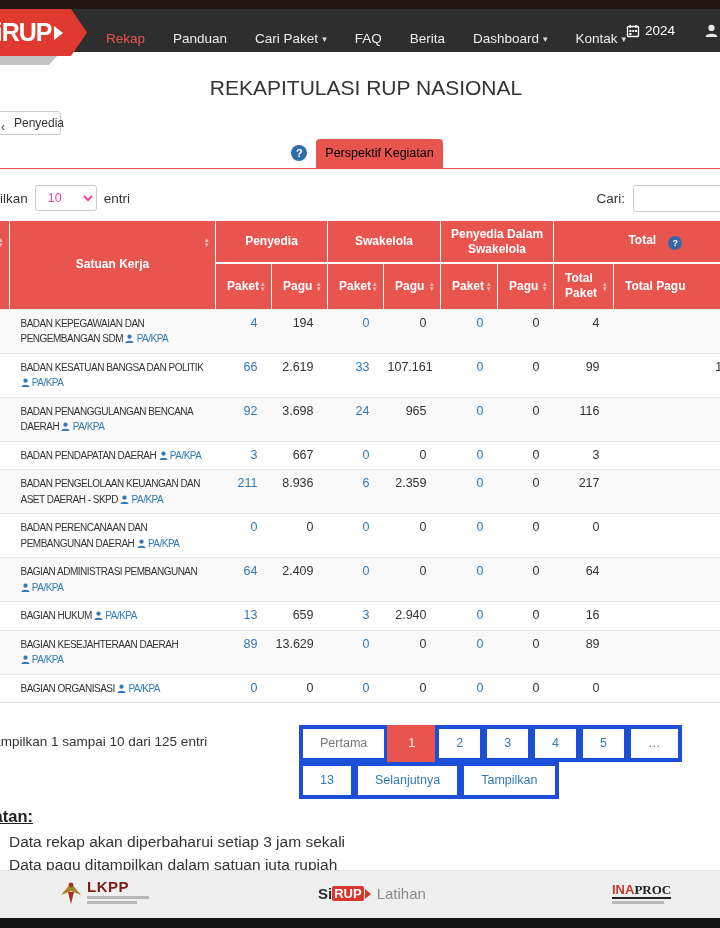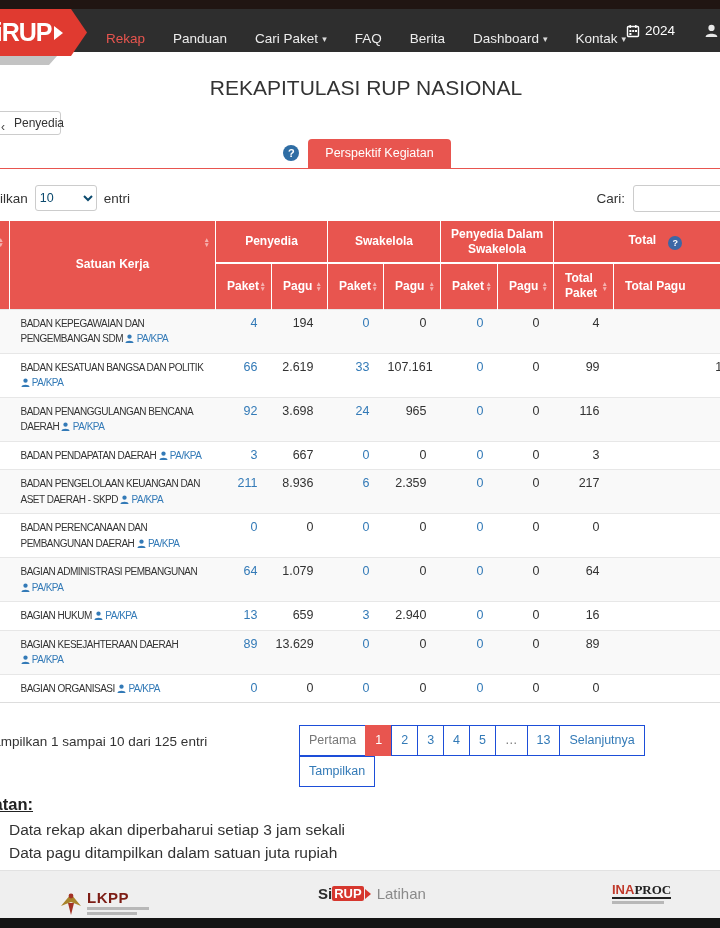--- a/index.html
+++ b/index.html
@@ -31,26 +31,26 @@
   main { padding:0 5px; }
   h1 { margin-top:24px; padding-right:16px; text-align:center; font-size:21px; font-weight:400; color:#333; height:28px; }
   .btn-back { position:relative; display:inline-block; margin-top:7px; margin-left:0; height:24px; width:94px;
               background:#fff; border:1px solid #ccc; border-radius:3px; font-size:12px; color:#333;
               padding-left:46px; text-align:left; cursor:pointer; line-height:22px; }
   .back-ic { position:absolute; left:33px; top:4px; font-size:12px; color:#444; }
   .tab-row { position:relative; margin-top:4px; height:30px; border-bottom:1px solid #e8554f;
              display:flex; justify-content:center; align-items:flex-end; gap:9px; padding-right:14px; }
   .help-ic { width:16px; height:16px; border-radius:50%; background:#2f6da4; color:#fff; font-size:11px;
              font-weight:700; text-align:center; line-height:16px; margin-bottom:7px; }
-  .tab-active { background:#e8554f; color:#ffffff; font-size:12.5px; padding:7px 17px 8px; border-radius:4px 4px 0 0; }
+  .tab-active { background:#e8554f; color:#000000; font-size:12.5px; padding:7px 9px 8px; border-radius:4px 4px 0 0; }
 
   .controls { display:flex; justify-content:space-between; align-items:center; margin-top:15px; height:28px; }
   .show-entries { display:flex; align-items:center; gap:7px; font-size:13.5px; }
   .show-entries select { width:62px; height:26px; border:1px solid #ccc; border-radius:3px; font-size:12.5px;
-                         color:#0c4a6e; padding-left:0; background:#fff; }
+                         color:#ec4899; padding-left:8px; background:#fff; }
   .search-box { display:flex; align-items:center; gap:8px; font-size:13.5px; }
   .search-box input { width:148px; height:27px; border:1px solid #ccc; border-radius:3px; padding:0 6px; font-size:13px; }
 
   
   table { margin-top:9px; width:808px; border-collapse:collapse; table-layout:fixed; border-bottom:1px solid #ddd; }
   thead th { background:#e8554f; color:#fff; font-size:12px; font-weight:700; vertical-align:middle;
              border-left:1px solid rgba(255,255,255,.45); position:relative; }
   thead tr.grp th { height:42px; text-align:center; padding:4px 6px; line-height:1.25; }
   thead tr.sub th { height:46px; text-align:left; padding:4px 20px 4px 11px; border-top:2px solid rgba(255,255,255,.85); line-height:1.25; }
   th.th-no, th.th-name { border-top:none !important; }
@@ -67,36 +67,36 @@
   td.num { text-align:right; padding:6px 14px 6px 4px; font-size:12.5px; }
   td.c-tpagu { padding-right:15px; }
   .val-link, .role { color:#337ab7; text-decoration:none; }
   .user-ic { fill:#337ab7; vertical-align:-1px; }
   .role-wrap { white-space:nowrap; }
 
   
   .tfoot-row { display:flex; justify-content:space-between; align-items:flex-start; margin-top:22px; padding-right:79px; }
   .tbl-info { font-size:13.5px; margin-top:9px; color:#333; }
   .pagination { width:402px; display:flex; flex-wrap:wrap; }
-  .page-btn { display:inline-block; padding:6px 9px; font-size:12.5px; border:1px solid #1d4ed8; margin-left:-1px;
+  .page-btn { display:inline-block; padding:6px 17px; font-size:12.5px; border:4px solid #1d4ed8; margin-left:-1px;
               background:#fff; color:#337ab7; text-decoration:none; line-height:17px; }
   .page-btn.muted { color:#777; }
   .page-btn.active { background:#e8554f; border-color:#e8554f; color:#fff; }
 
   
   .notes { margin-top:8px; }
   .notes-heading { font-size:16.5px; font-weight:700; text-decoration:underline; color:#222; }
   .notes ul { margin-top:7px; padding-left:42px; }
   .notes li { font-size:15.5px; color:#333; margin-bottom:5px; }
 
   
   .footerband { position:absolute; left:0; bottom:10px; width:824px; height:48px; background:#efefef;
                 border-top:1px solid #e2e2e2; }
   .bottombar { position:absolute; left:0; bottom:0; width:824px; height:10px; background:#141414; }
-  .f-lkpp { position:absolute; left:98px; top:20px; display:flex; gap:5px; align-items:flex-start; }
+  .f-lkpp { position:absolute; left:98px; top:9px; display:flex; gap:5px; align-items:flex-start; }
   .lkpp-txt { font-size:15px; font-weight:800; color:#7d1d15; line-height:14px; letter-spacing:.5px; }
   .gbar { height:3px; background:#9a9a9a; opacity:.65; margin-top:2px; }
   .f-center { position:absolute; left:356px; top:14px; display:flex; align-items:center; font-size:15px; }
   .sirup-si { font-weight:800; color:#2b2b2b; }
   .sirup-rup { font-weight:800; color:#fff; background:#d6372e; border-radius:2px; padding:0 2px; font-size:13px; }
   .sirup-arrow { width:0; height:0; border-left:6px solid #d6372e; border-top:5px solid transparent;
                  border-bottom:5px solid transparent; margin-left:1px; }
   .sirup-latihan { color:#8a8a8a; margin-left:6px; }
   .f-inaproc { position:absolute; left:650px; top:12px; }
   .ina-line1 { font-size:13px; font-weight:800; border-bottom:2px solid #222; line-height:14px; }
@@ -371,21 +371,21 @@
   <tr>
     <td class="c-no"></td>
     <td class="c-name">
       <span class="satker">BAGIAN ADMINISTRASI PEMBANGUNAN</span>
       <span class="role-wrap"><svg class="user-ic" width="9" height="9" viewBox="0 0 10 10">
                     <circle cx="5" cy="3" r="2.4"></circle>
                     <path d="M0.5 10 C0.5 6.6 9.5 6.6 9.5 10 Z"></path>
                   </svg> <a href="#" class="role">PA/KPA</a></span>
     </td>
     <td class="num"><a href="#" class="val-link">64</a></td>
-    <td class="num">1.079</td>
+    <td class="num">2.409</td>
     <td class="num"><a href="#" class="val-link">0</a></td>
     <td class="num">0</td>
     <td class="num"><a href="#" class="val-link">0</a></td>
     <td class="num">0</td>
     <td class="num">64</td>
     <td class="num c-tpagu">1.690</td>
   </tr>
 
   <tr>
     <td class="c-no"></td>

